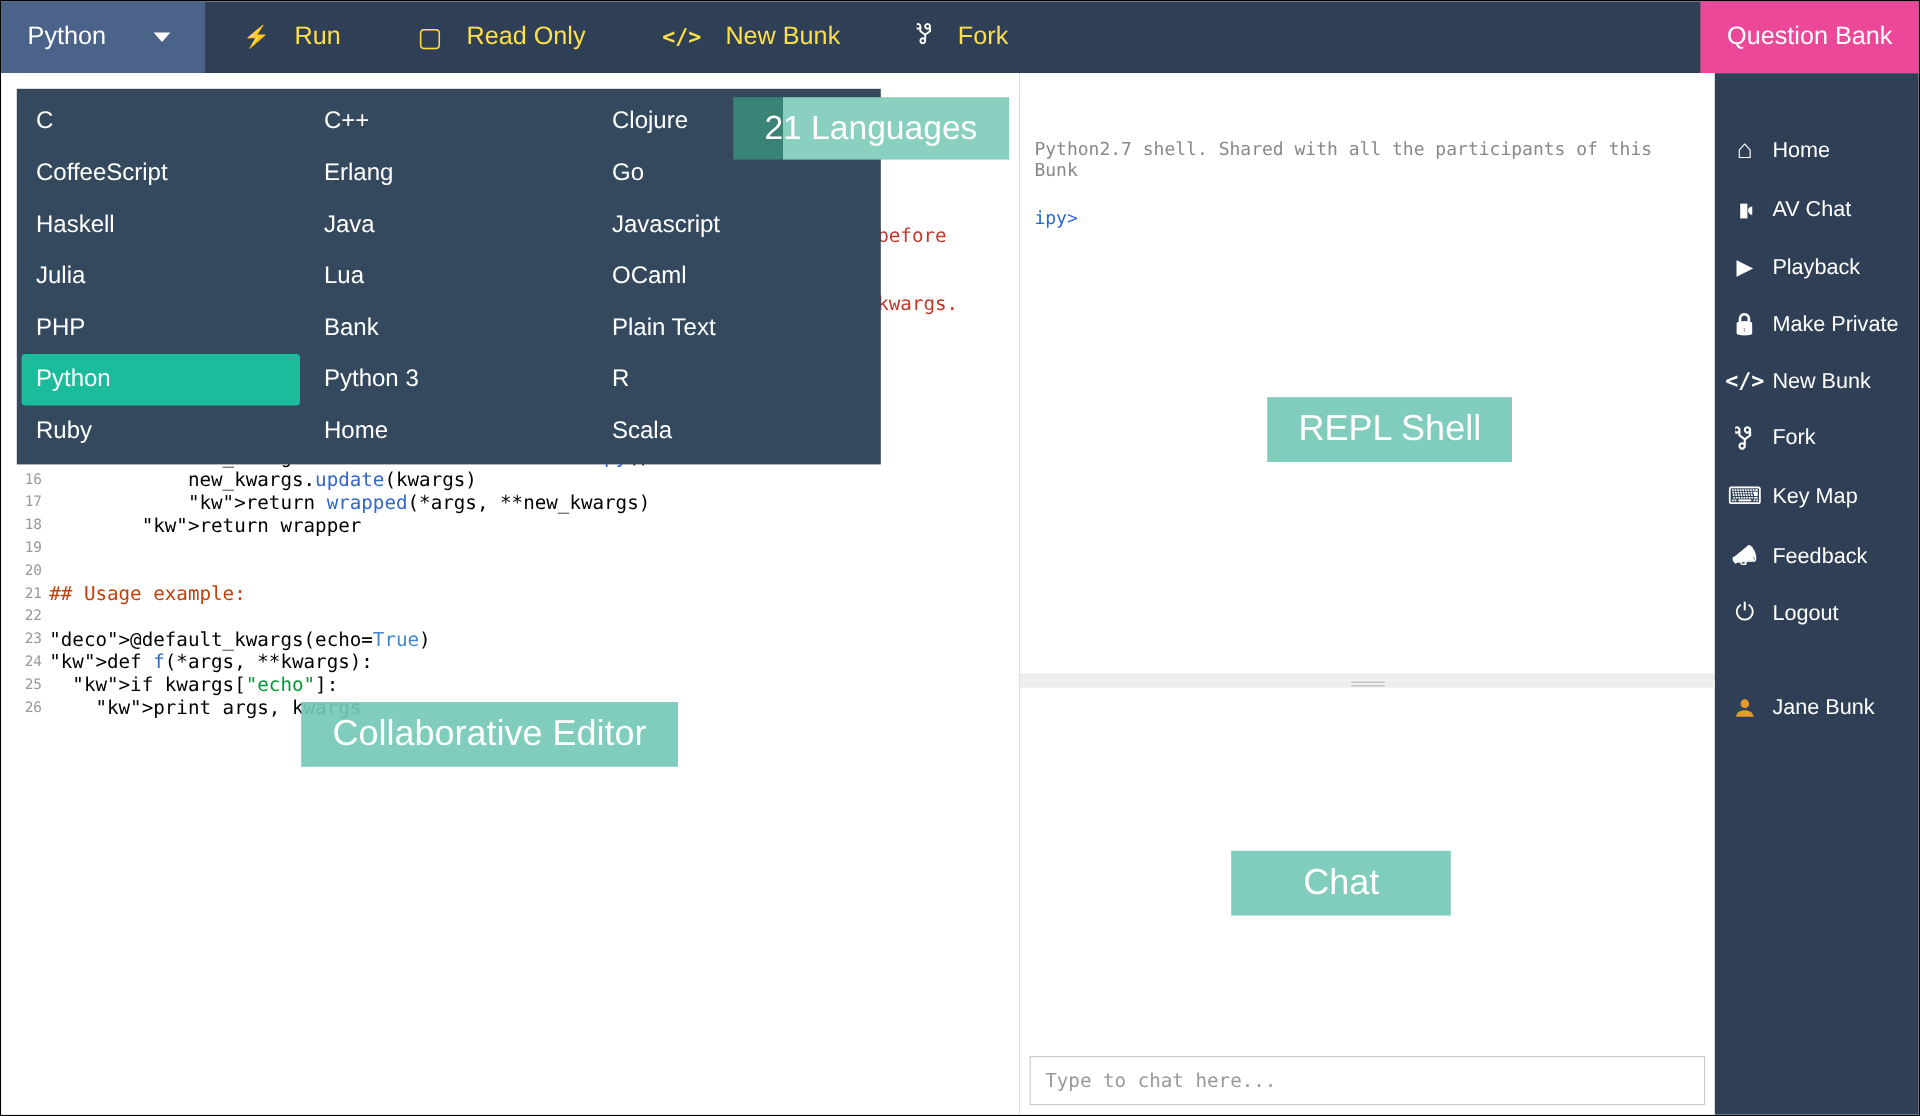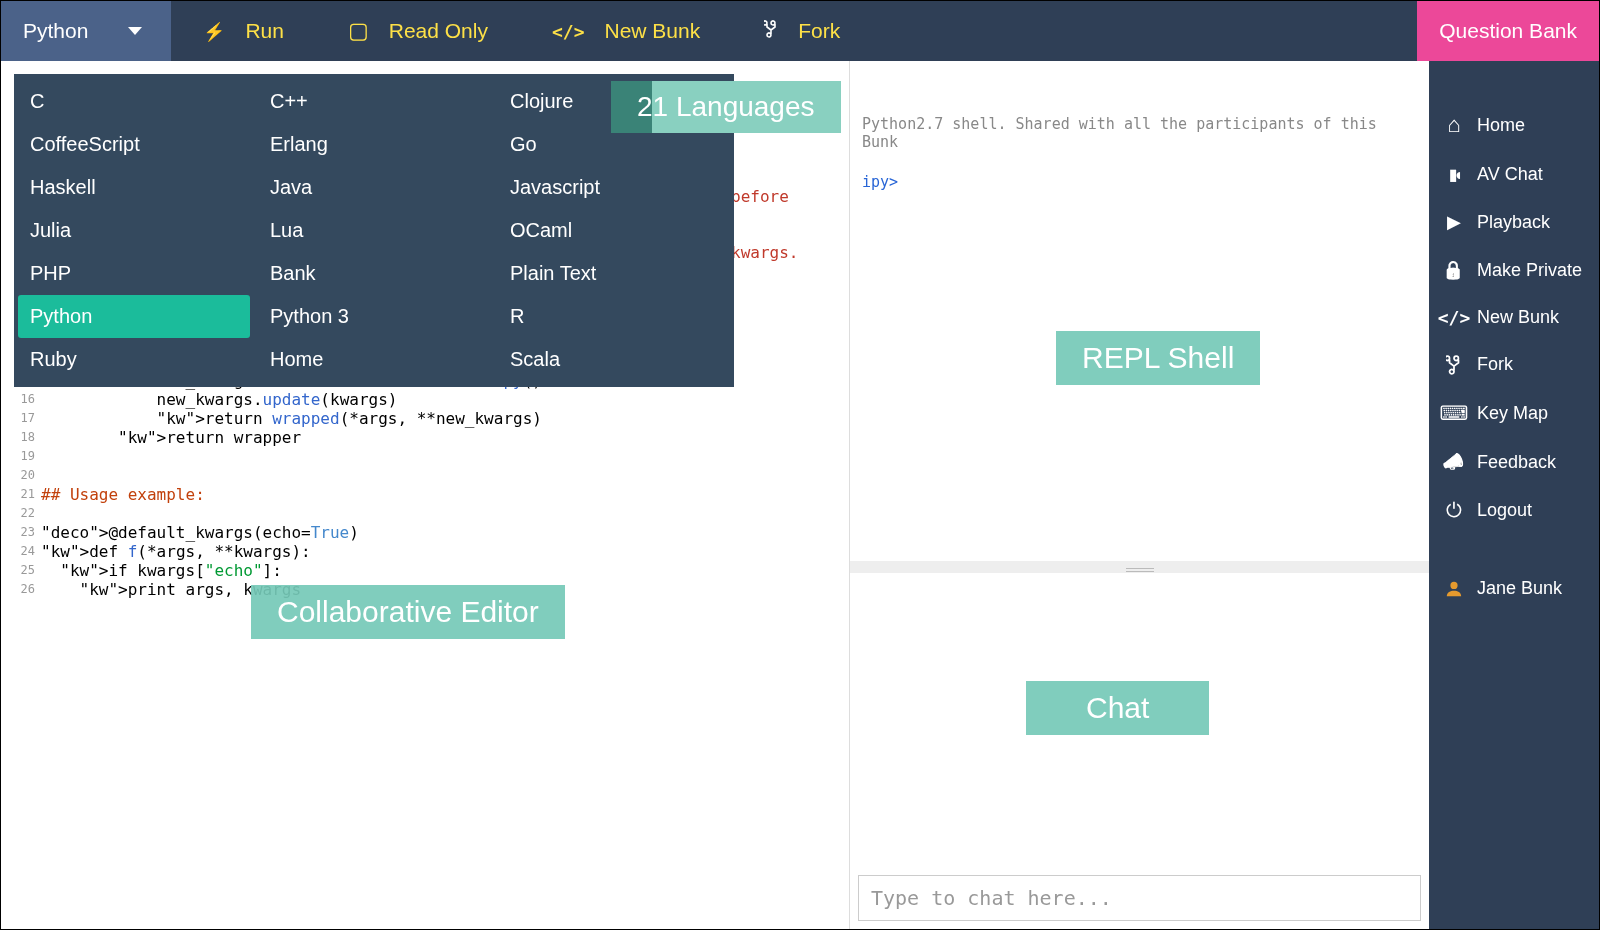--- a/index.html
+++ b/index.html
@@ -178,21 +178,21 @@
   .chat-area {
     flex: 1;
     display: flex;
     flex-direction: column;
   }
   .chat-input {
     border: 1px solid #ccc;
     margin: 8px;
     padding: 10px 12px;
     font-family: Menlo, Consolas, monospace;
-    font-size: 20px;
+    font-size: 16px;
     color: #999;
   }
 
   .sidebar {
     width: 170px;
     background: #2F3F56;
     color: #fff;
     display: flex;
     flex-direction: column;
     padding-top: 40px;
@@ -398,13 +398,13 @@
           </svg>
         </span>
         <span>Jane Bunk</span>
       </div>
     </div>
 </div>
 
 <div class="callout header" style="left:610px; top:80px;">21 Languages</div>
 <div class="callout" style="left:1055px; top:330px;">REPL Shell</div>
 <div class="callout" style="left:250px; top:584px;">Collaborative Editor</div>
-<div class="callout" style="left:1025px; top:680px; padding:10px 60px;">Chat</div>
+<div class="callout" style="left:1025px; top:708px; padding:10px 60px;">Chat</div>
 
 </body></html>

